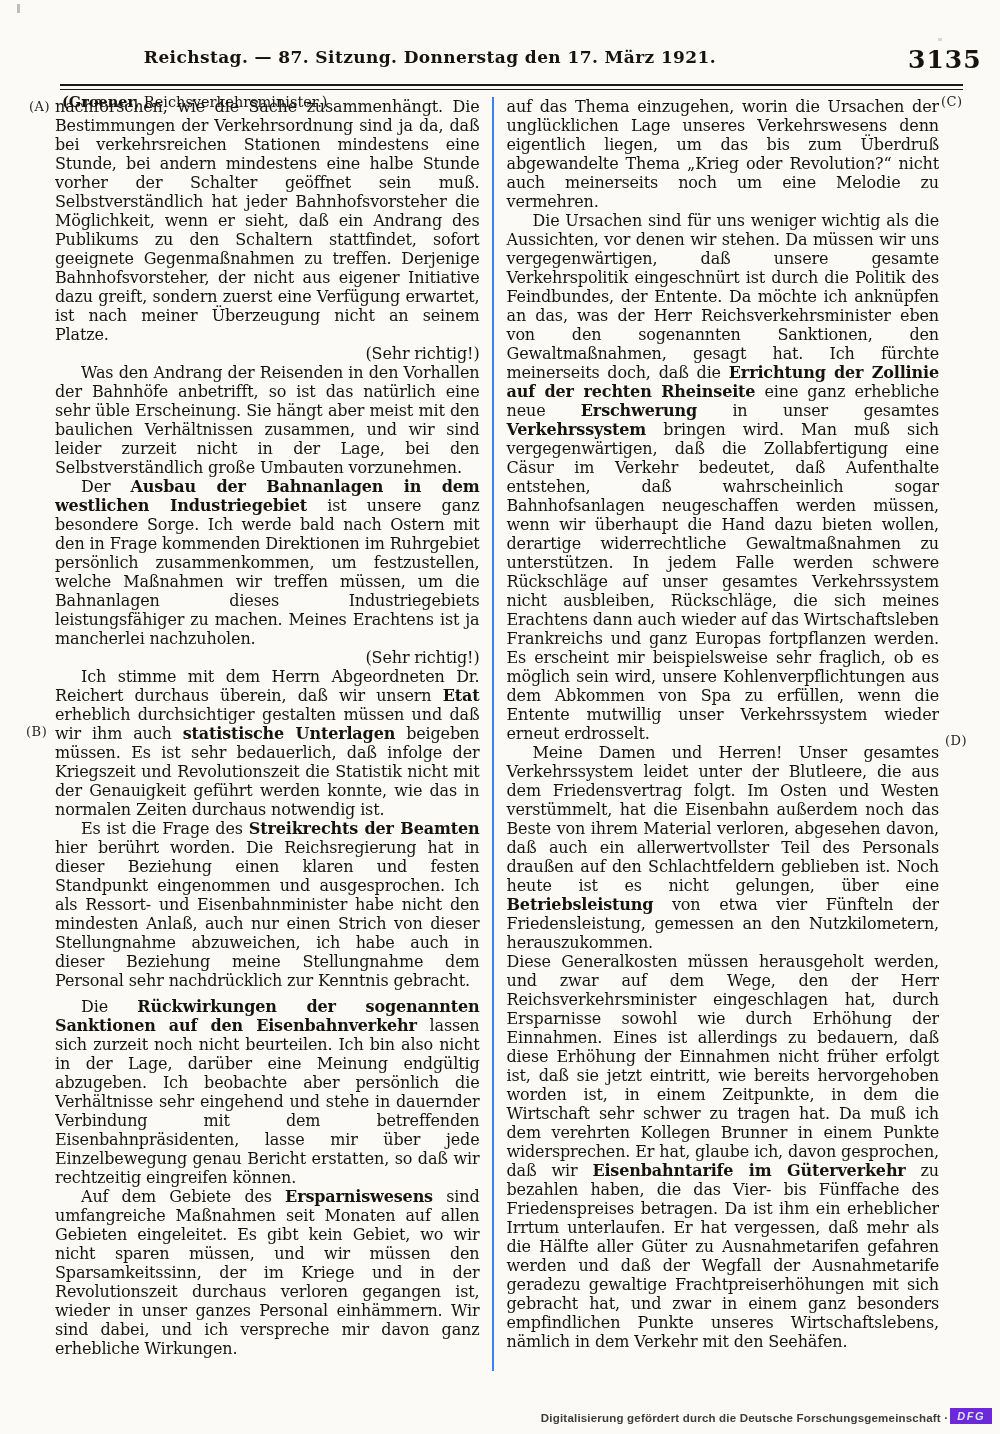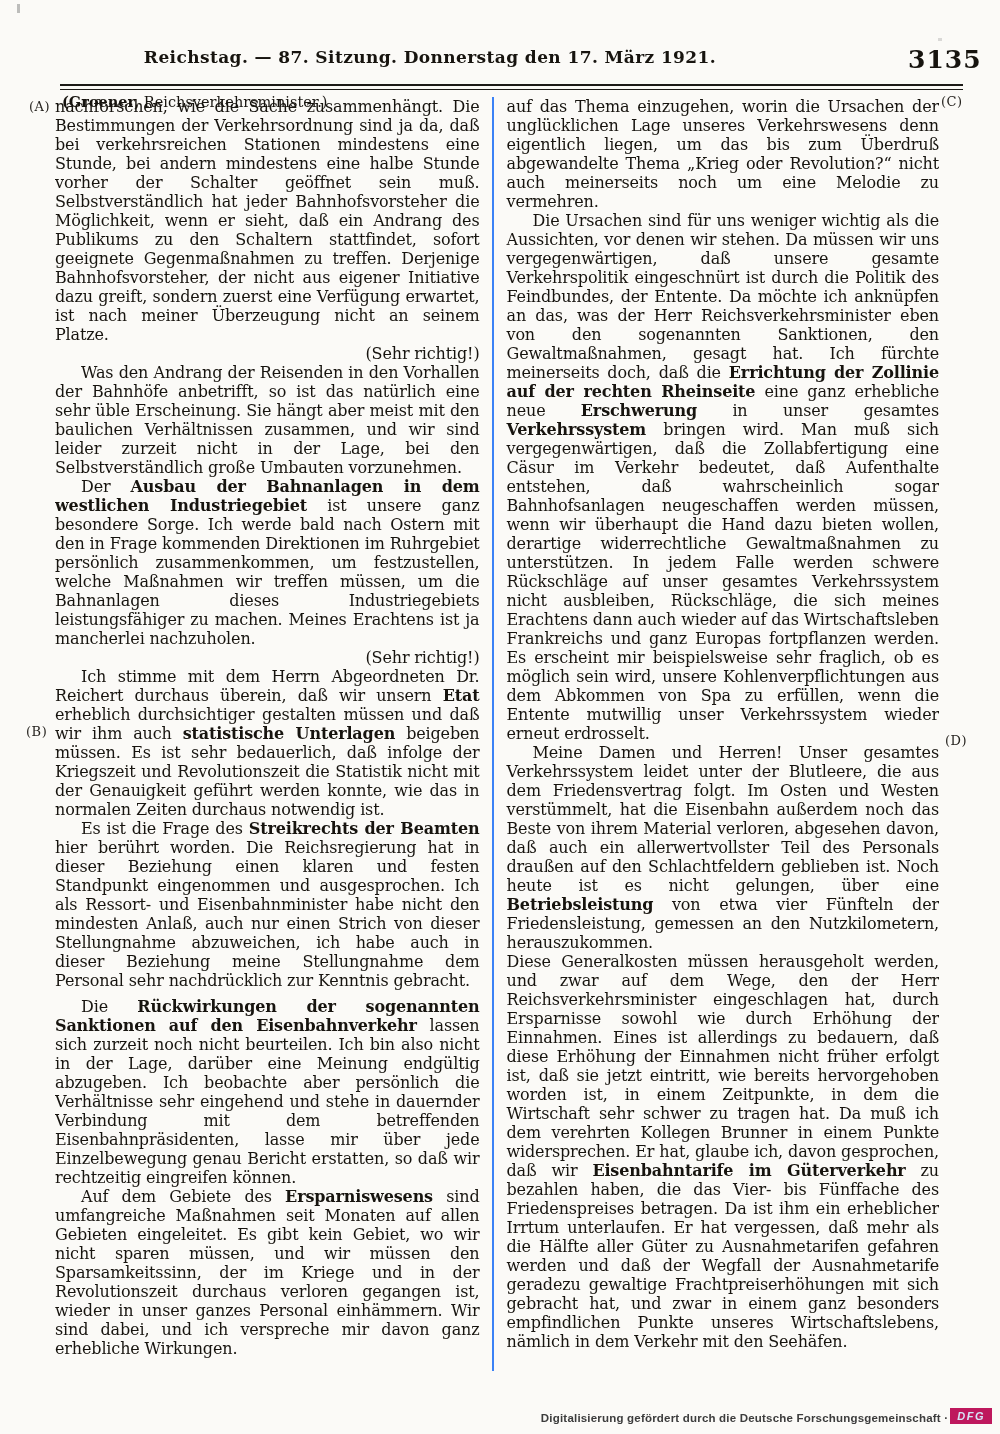--- a/index.html
+++ b/index.html
@@ -107,16 +107,16 @@
     <div class="col col-right">
         <p class="para"><span>auf das Thema einzugehen, worin die Ursachen der unglücklichen Lage unseres Verkehrswesens denn eigentlich liegen, um das bis zum Überdruß abgewandelte Thema „Krieg oder Revolution?“ nicht auch meinerseits noch um eine Melodie zu vermehren.</span></p>
         <p class="para indent"><span>Die Ursachen sind für uns weniger wichtig als die Aussichten, vor denen wir stehen. Da müssen wir uns vergegenwärtigen, daß unsere gesamte Verkehrspolitik eingeschnürt ist durch die Politik des Feindbundes, der Entente. Da möchte ich anknüpfen an das, was der Herr Reichsverkehrsminister eben von den sogenannten Sanktionen, den Gewaltmaßnahmen, gesagt hat. Ich fürchte meinerseits doch, daß die </span><span class="bold">Errichtung der Zollinie auf der rechten Rheinseite</span><span> eine ganz erhebliche neue </span><span class="bold">Erschwerung</span><span> in unser gesamtes </span><span class="bold">Verkehrssystem</span><span> bringen wird. Man muß sich vergegenwärtigen, daß die Zollabfertigung eine Cäsur im Verkehr bedeutet, daß Aufenthalte entstehen, daß wahrscheinlich sogar Bahnhofsanlagen neugeschaffen werden müssen, wenn wir überhaupt die Hand dazu bieten wollen, derartige widerrechtliche Gewaltmaßnahmen zu unterstützen. In jedem Falle werden schwere Rückschläge auf unser gesamtes Verkehrssystem nicht ausbleiben, Rückschläge, die sich meines Erachtens dann auch wieder auf das Wirtschaftsleben Frankreichs und ganz Europas fortpflanzen werden. Es erscheint mir beispielsweise sehr fraglich, ob es möglich sein wird, unsere Kohlenverpflichtungen aus dem Abkommen von Spa zu erfüllen, wenn die Entente mutwillig unser Verkehrssystem wieder erneut erdrosselt.</span></p>
         <p class="para indent"><span>Meine Damen und Herren! Unser gesamtes Verkehrssystem leidet unter der Blutleere, die aus dem Friedensvertrag folgt. Im Osten und Westen verstümmelt, hat die Eisenbahn außerdem noch das Beste von ihrem Material verloren, abgesehen davon, daß auch ein allerwertvollster Teil des Personals draußen auf den Schlachtfeldern geblieben ist. Noch heute ist es nicht gelungen, über eine </span><span class="bold">Betriebsleistung</span><span> von etwa vier Fünfteln der Friedensleistung, gemessen an den Nutzkilometern, herauszukommen.</span></p>
         <p class="para"><span>Diese Generalkosten müssen herausgeholt werden, und zwar auf dem Wege, den der Herr Reichsverkehrsminister eingeschlagen hat, durch Ersparnisse sowohl wie durch Erhöhung der Einnahmen. Eines ist allerdings zu bedauern, daß diese Erhöhung der Einnahmen nicht früher erfolgt ist, daß sie jetzt eintritt, wie bereits hervorgehoben worden ist, in einem Zeitpunkte, in dem die Wirtschaft sehr schwer zu tragen hat. Da muß ich dem verehrten Kollegen Brunner in einem Punkte widersprechen. Er hat, glaube ich, davon gesprochen, daß wir </span><span class="bold">Eisenbahntarife im Güterverkehr</span><span> zu bezahlen haben, die das Vier- bis Fünffache des Friedenspreises betragen. Da ist ihm ein erheblicher Irrtum unterlaufen. Er hat vergessen, daß mehr als die Hälfte aller Güter zu Ausnahmetarifen gefahren werden und daß der Wegfall der Ausnahmetarife geradezu gewaltige Frachtpreiserhöhungen mit sich gebracht hat, und zwar in einem ganz besonders empfindlichen Punkte unseres Wirtschaftslebens, nämlich in dem Verkehr mit den Seehäfen.</span></p>
       </div>
   </div>
 
   <div class="footer">
     <span class="credit">Digitalisierung gefördert durch die Deutsche Forschungsgemeinschaft ·</span>
-    <span class="dfg-logo" style="background: #be185d;">DFG</span>
+    <span class="dfg-logo" style="background: #6d28d9;">DFG</span>
   </div>
 
 </div>
 
 </body></html>

